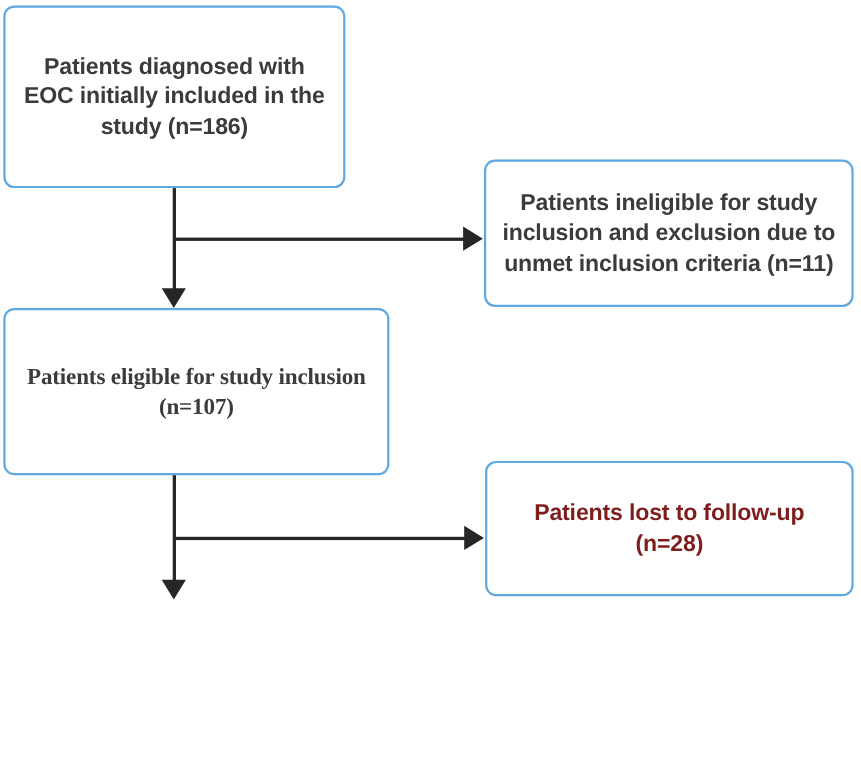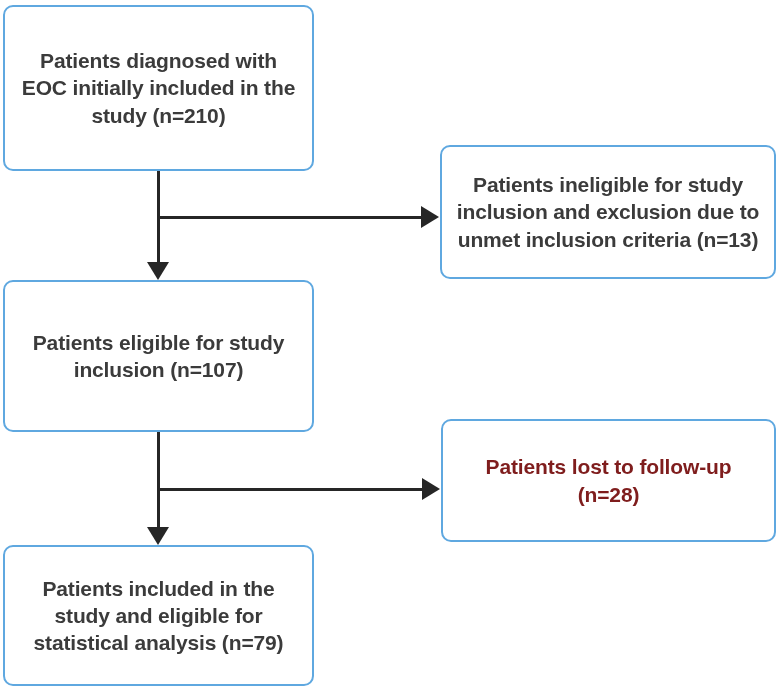--- a/index.html
+++ b/index.html
@@ -37,21 +37,21 @@
   }
   .flow-box .box-text {
     display: block;
     width: 100%;
     white-space: pre-line;
   }
 
   
   #box-enrolled   { left: 3px;   top: 5px;   width: 311px; height: 166px; }
   #box-ineligible { left: 440px; top: 145px; width: 336px; height: 134px; }
-  #box-eligible   { left: 3px;   top: 280px; width: 311px; height: 152px; }
+  #box-eligible   { left: 3px;   top: 280px; width: 351px; height: 152px; font-family: Liberation Serif, serif; }
   #box-lost       { left: 441px; top: 419px; width: 335px; height: 123px; }
   #box-analyzed   { left: 3px;   top: 545px; width: 311px; height: 141px; }
 
   
   .conn-v {
     position: absolute;
     width: 3px;
     background: #262626;
   }
   .conn-h {
@@ -87,44 +87,41 @@
   #conn2-arrow    { left: 147px; top: 527px; }
   #conn2-hline    { left: 158px; top: 488px; width: 266px; }
   #conn2-harrow   { left: 422px; top: 478px; }
 </style>
 </head>
 <body>
 
 <div id="flow-canvas" style="background: rgb(255, 255, 255);">
 
   <div class="flow-box" id="box-enrolled" style="border-color: rgb(95, 168, 224); background: rgb(255, 255, 255); color: rgb(59, 59, 59);">
-    <span class="box-text">Patients diagnosed with EOC initially included in the study (n=210)</span>
+    <span class="box-text">Patients diagnosed with EOC initially included in the study (n=186)</span>
   </div>
 
   <div class="conn-v" id="conn1-vline" style="background: rgb(38, 38, 38);"></div>
   <div class="arrow-down" id="conn1-arrow" style="border-top-color: rgb(38, 38, 38);"></div>
 
   <div class="conn-h" id="conn1-hline" style="background: rgb(38, 38, 38);"></div>
   <div class="arrow-right" id="conn1-harrow" style="border-left-color: rgb(38, 38, 38);"></div>
 
   <div class="flow-box" id="box-ineligible" style="border-color: rgb(95, 168, 224); background: rgb(255, 255, 255); color: rgb(59, 59, 59);">
-    <span class="box-text">Patients ineligible for study inclusion and exclusion due to unmet inclusion criteria (n=13)</span>
+    <span class="box-text">Patients ineligible for study inclusion and exclusion due to unmet inclusion criteria (n=11)</span>
   </div>
 
   <div class="flow-box" id="box-eligible" style="border-color: rgb(95, 168, 224); background: rgb(255, 255, 255); color: rgb(59, 59, 59);">
     <span class="box-text">Patients eligible for study inclusion (n=107)</span>
   </div>
 
   <div class="conn-v" id="conn2-vline" style="background: rgb(38, 38, 38);"></div>
   <div class="arrow-down" id="conn2-arrow" style="border-top-color: rgb(38, 38, 38);"></div>
 
   <div class="conn-h" id="conn2-hline" style="background: rgb(38, 38, 38);"></div>
   <div class="arrow-right" id="conn2-harrow" style="border-left-color: rgb(38, 38, 38);"></div>
 
   <div class="flow-box" id="box-lost" style="border-color: rgb(95, 168, 224); background: rgb(255, 255, 255); color: #7f1d1d;">
     <span class="box-text">Patients lost to follow-up (n=28)</span>
   </div>
 
-  <div class="flow-box" id="box-analyzed" style="border-color: rgb(95, 168, 224); background: rgb(255, 255, 255); color: rgb(59, 59, 59);">
-    <span class="box-text">Patients included in the study and eligible for statistical analysis (n=79)</span>
-  </div>
 
 </div>
 
 </body></html>

